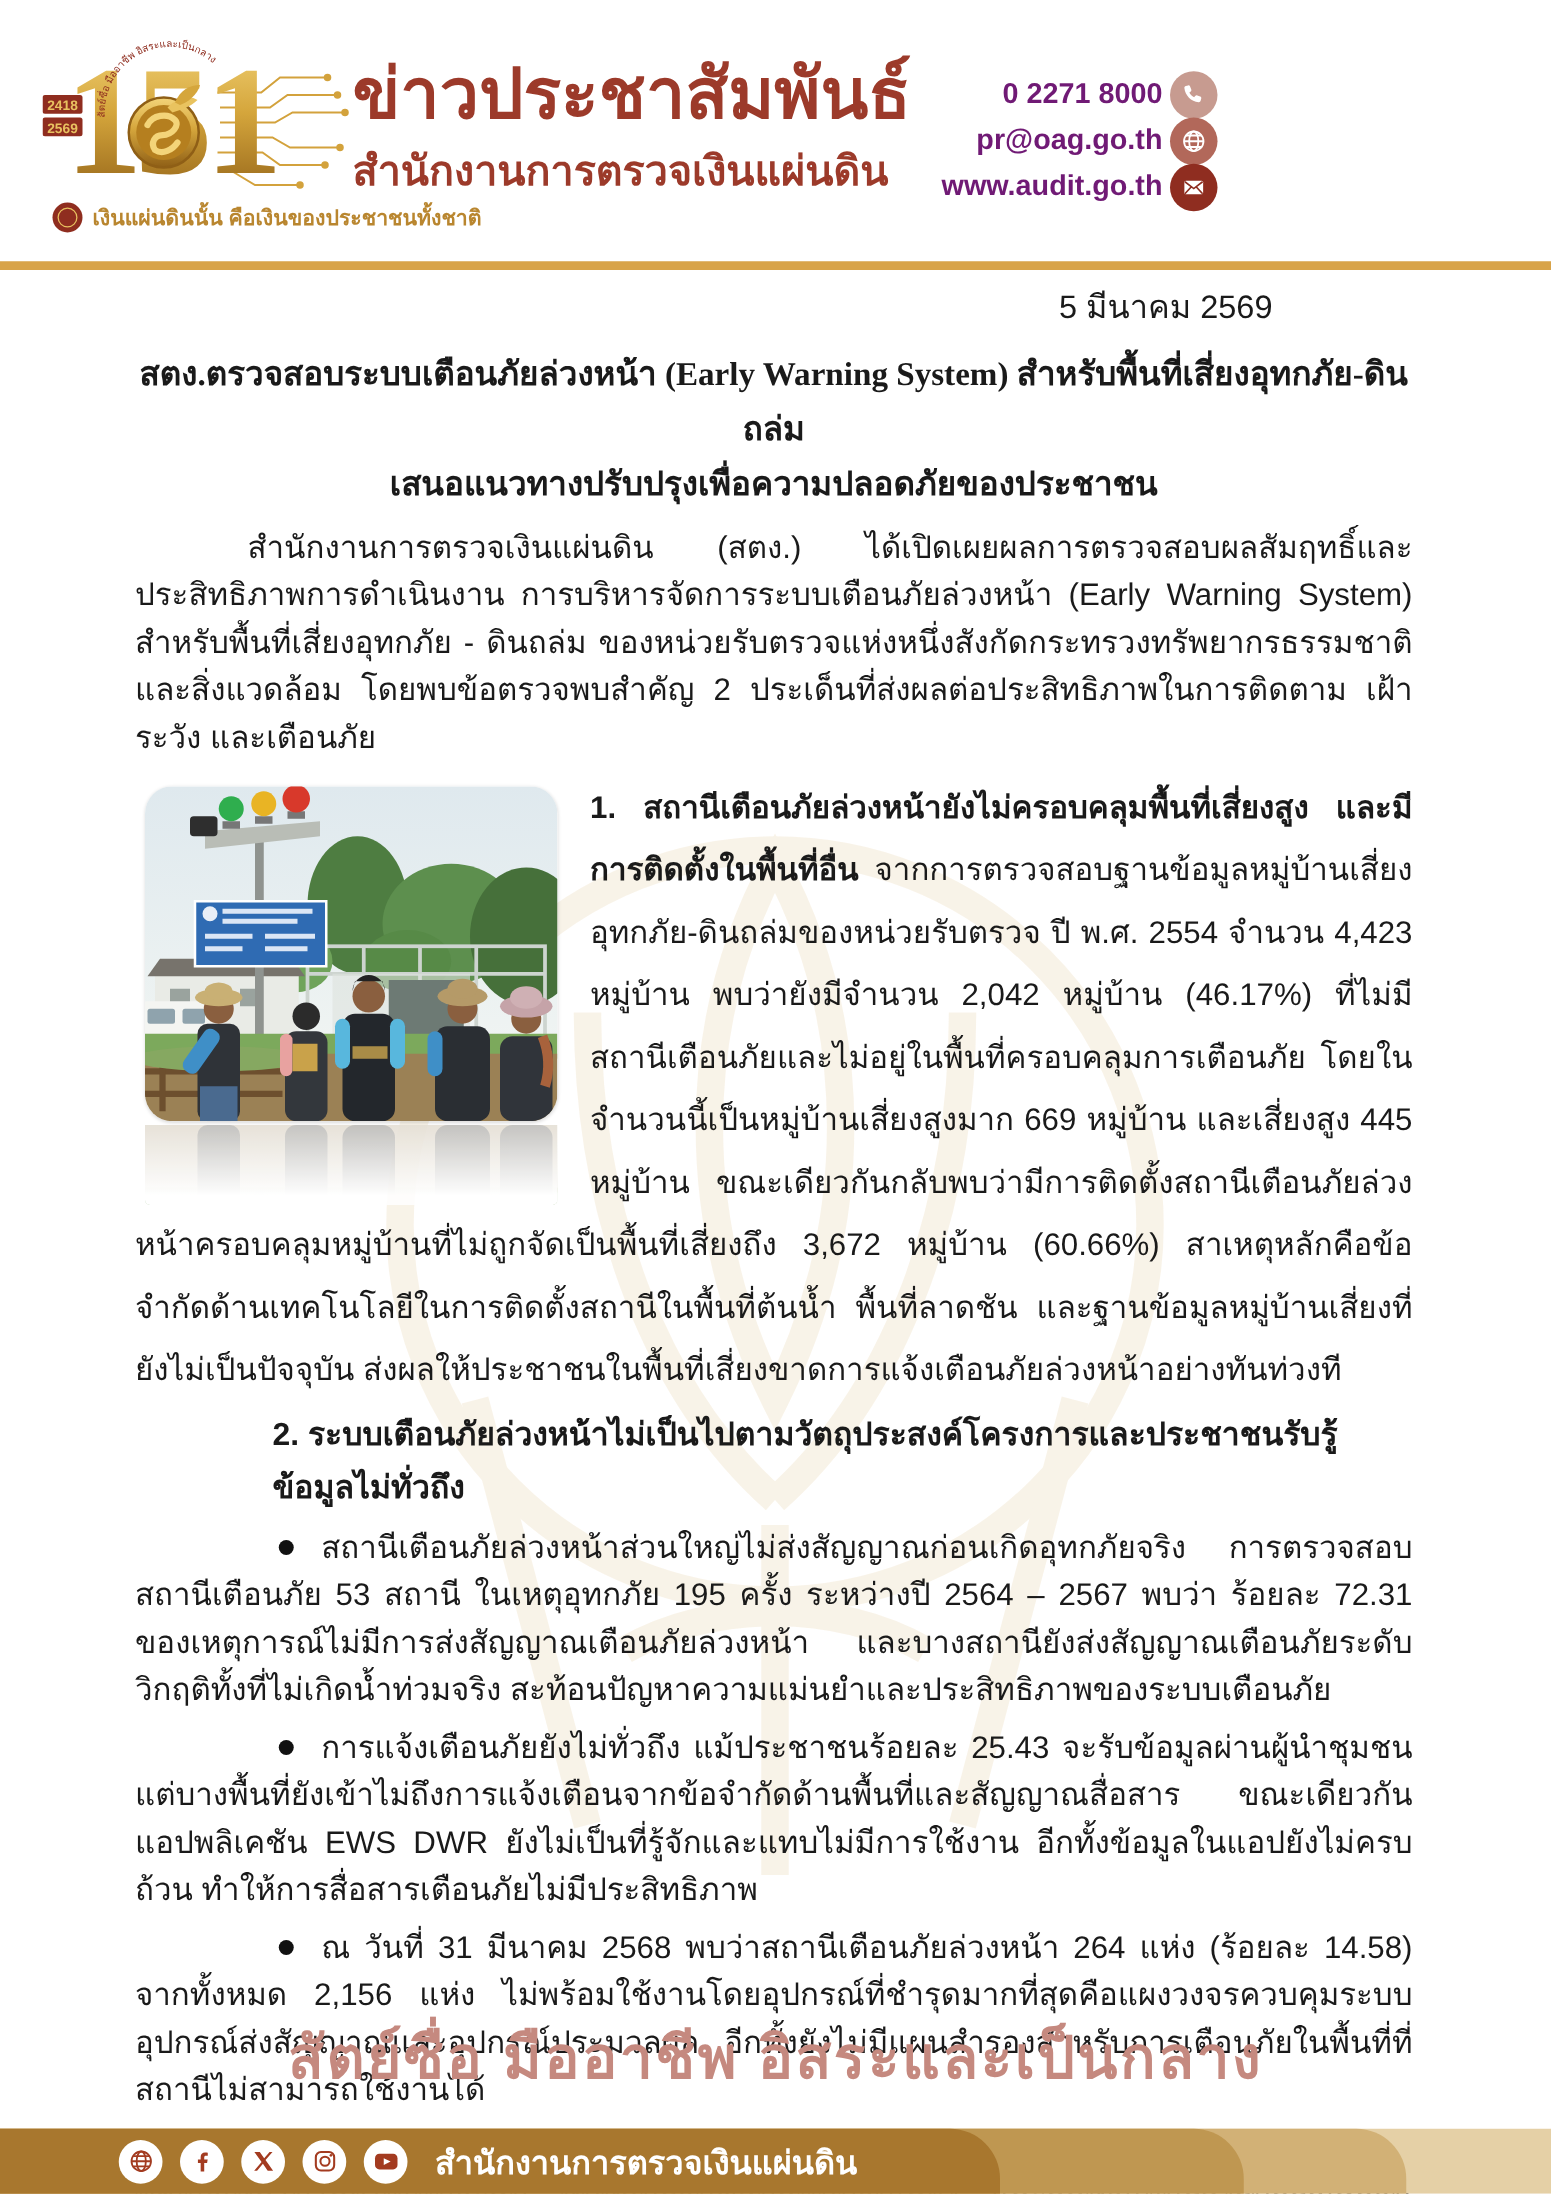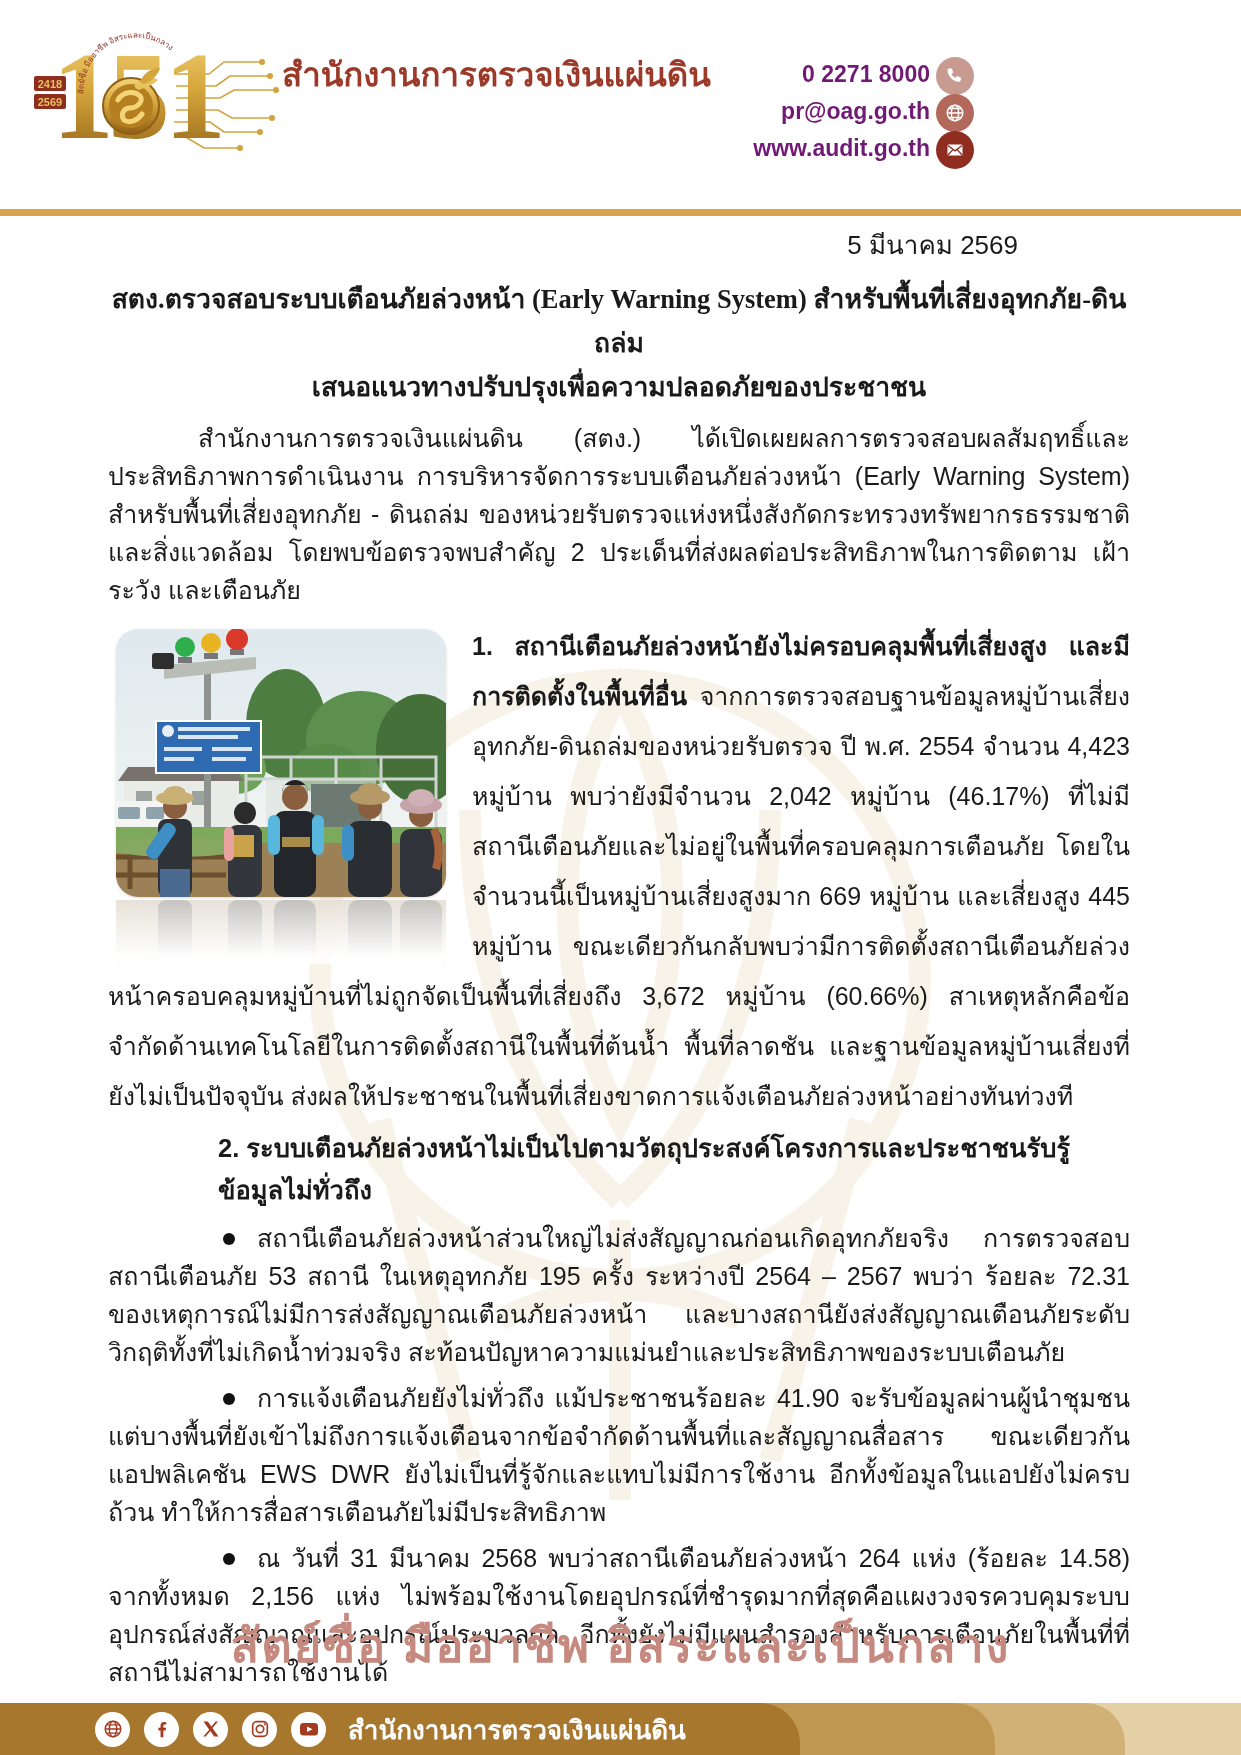--- a/index.html
+++ b/index.html
@@ -121,22 +121,29 @@
         <path d="M100 70 C108 62,118 60,124 64 C118 70,110 72,104 74 Z" fill="#e9c35f"></path>
         <path d="M106 66 C110 56,118 52,126 52 C124 60,116 66,110 68 Z" fill="#d5a63c"></path>
       </g>
 
       <text font-size="8" fill="#8f2d1f">
         <textPath href="#arcpath">สัตย์ซื่อ มืออาชีพ อิสระและเป็นกลาง</textPath>
       </text>
     </svg>
   </div>
 
+  <div class="logo-tagline">
+    <span class="seal">
+        <span class="seal-inner"></span>
+      </span>
+    <span class="tagline-text">เงินแผ่นดินนั้น คือเงินของประชาชนทั้งชาติ</span>
+  </div>
 
   <div class="masthead">
+    <div class="masthead-title">ข่าวประชาสัมพันธ์</div>
     <div class="masthead-sub">สำนักงานการตรวจเงินแผ่นดิน</div>
   </div>
 
   <div class="contact">
     <div class="contact-line">0 2271 8000</div>
     <div class="contact-line">pr@oag.go.th</div>
     <div class="contact-line">www.audit.go.th</div>
   </div>
 
   <div class="contact-pill">
@@ -313,21 +320,21 @@
     </div>
     <div class="sec1-text">
       <span class="sec1-lead">1. สถานีเตือนภัยล่วงหน้ายังไม่ครอบคลุมพื้นที่เสี่ยงสูง และมีการติดตั้งในพื้นที่อื่น</span><span> จากการตรวจสอบฐานข้อมูลหมู่บ้านเสี่ยงอุทกภัย-ดินถล่มของหน่วยรับตรวจ ปี พ.ศ. 2554 จำนวน 4,423 หมู่บ้าน พบว่ายังมีจำนวน 2,042 หมู่บ้าน (46.17%) ที่ไม่มีสถานีเตือนภัยและไม่อยู่ในพื้นที่ครอบคลุมการเตือนภัย โดยในจำนวนนี้เป็นหมู่บ้านเสี่ยงสูงมาก 669 หมู่บ้าน และเสี่ยงสูง 445 หมู่บ้าน ขณะเดียวกันกลับพบว่ามีการติดตั้งสถานีเตือนภัยล่วงหน้าครอบคลุมหมู่บ้านที่ไม่ถูกจัดเป็นพื้นที่เสี่ยงถึง 3,672 หมู่บ้าน (60.66%) สาเหตุหลักคือข้อจำกัดด้านเทคโนโลยีในการติดตั้งสถานีในพื้นที่ต้นน้ำ พื้นที่ลาดชัน และฐานข้อมูลหมู่บ้านเสี่ยงที่ยังไม่เป็นปัจจุบัน ส่งผลให้ประชาชนในพื้นที่เสี่ยงขาดการแจ้งเตือนภัยล่วงหน้าอย่างทันท่วงที</span>
     </div>
   </div>
 
   <div class="sec2-heading">2. ระบบเตือนภัยล่วงหน้าไม่เป็นไปตามวัตถุประสงค์โครงการและประชาชนรับรู้ข้อมูลไม่ทั่วถึง</div>
 
   <ul class="bullets">
     <li><span class="dot"></span><span>สถานีเตือนภัยล่วงหน้าส่วนใหญ่ไม่ส่งสัญญาณก่อนเกิดอุทกภัยจริง  การตรวจสอบสถานีเตือนภัย 53 สถานี ในเหตุอุทกภัย 195 ครั้ง ระหว่างปี 2564 – 2567 พบว่า ร้อยละ 72.31 ของเหตุการณ์ไม่มีการส่งสัญญาณเตือนภัยล่วงหน้า และบางสถานียังส่งสัญญาณเตือนภัยระดับวิกฤติทั้งที่ไม่เกิดน้ำท่วมจริง สะท้อนปัญหาความแม่นยำและประสิทธิภาพของระบบเตือนภัย</span></li>
-    <li><span class="dot"></span><span>การแจ้งเตือนภัยยังไม่ทั่วถึง แม้ประชาชนร้อยละ 41.90 จะรับข้อมูลผ่านผู้นำชุมชน แต่บางพื้นที่ยังเข้าไม่ถึงการแจ้งเตือนจากข้อจำกัดด้านพื้นที่และสัญญาณสื่อสาร ขณะเดียวกันแอปพลิเคชัน EWS DWR ยังไม่เป็นที่รู้จักและแทบไม่มีการใช้งาน อีกทั้งข้อมูลในแอปยังไม่ครบถ้วน ทำให้การสื่อสารเตือนภัยไม่มีประสิทธิภาพ</span></li>
+    <li><span class="dot"></span><span>การแจ้งเตือนภัยยังไม่ทั่วถึง แม้ประชาชนร้อยละ 25.43 จะรับข้อมูลผ่านผู้นำชุมชน แต่บางพื้นที่ยังเข้าไม่ถึงการแจ้งเตือนจากข้อจำกัดด้านพื้นที่และสัญญาณสื่อสาร ขณะเดียวกันแอปพลิเคชัน EWS DWR ยังไม่เป็นที่รู้จักและแทบไม่มีการใช้งาน อีกทั้งข้อมูลในแอปยังไม่ครบถ้วน ทำให้การสื่อสารเตือนภัยไม่มีประสิทธิภาพ</span></li>
     <li><span class="dot"></span><span>ณ วันที่ 31 มีนาคม 2568 พบว่าสถานีเตือนภัยล่วงหน้า 264 แห่ง (ร้อยละ 14.58) จากทั้งหมด 2,156 แห่ง  ไม่พร้อมใช้งานโดยอุปกรณ์ที่ชำรุดมากที่สุดคือแผงวงจรควบคุมระบบ อุปกรณ์ส่งสัญญาณและอุปกรณ์ประมวลผล อีกทั้งยังไม่มีแผนสำรองสำหรับการเตือนภัยในพื้นที่ที่สถานีไม่สามารถใช้งานได้</span></li>
   </ul>
 
   <div class="para indent-100">สตง. ได้มีข้อเสนอแนะไปถึงหน่วยรับตรวจให้แก้ไขปัญหาระบบเตือนภัยล่วงหน้าโดยพัฒนาเทคโนโลยีให้เหมาะสม ทบทวนฐานข้อมูลหมู่บ้านเสี่ยง และจัดทำแผนรองรับกรณีสถานีชำรุด  ซึ่งหน่วยรับตรวจได้รับข้อเสนอแนะ และกำหนดแนวทางการดำเนินงาน เมื่อวันที่ 24 พฤศจิกายน 2568 โดยมีแผนสำคัญคือ การศึกษาทบทวนการติดตั้งสถานีให้สอดคล้องกับสถานการณ์ สำรวจและรวบรวมปัญหาเพื่อปรับปรุงกระบวนการทำงาน เทคโนโลยี และเกณฑ์การตั้งค่าการแจ้งเตือนภัย ศึกษาพัฒนาเทคโนโลยีที่ทันสมัยเพื่อลดข้อจำกัดในการติดตั้งในพื้นที่ลาดชัน/เชิงเขา และมีแผนจัดอบรมให้ความรู้แก่เจ้าหน้าที่และเครือข่ายการเตือนภัยอย่างต่อเนื่อง หากหน่วยงานภาครัฐเร่งปรับปรุงประสิทธิภาพสถานีเตือนภัยล่วงหน้าจะส่งผลให้ประชาชนในพื้นที่ที่เสี่ยงอุทกภัยได้รับประโยชน์โดยตรงจากระบบเตือนภัยที่มีความน่าเชื่อถือ ช่วยลดความสูญเสียต่อชีวิตและทรัพย์สิน และสร้างความเชื่อมั่นต่อการดำเนินงานของภาครัฐเพื่อความปลอดภัยของประชาชน</div>
 </div>
 
 <div class="motto">สัตย์ซื่อ   มืออาชีพ   อิสระและเป็นกลาง</div>
 
 <div class="footer">
   <div class="fseg fseg-1"></div>

